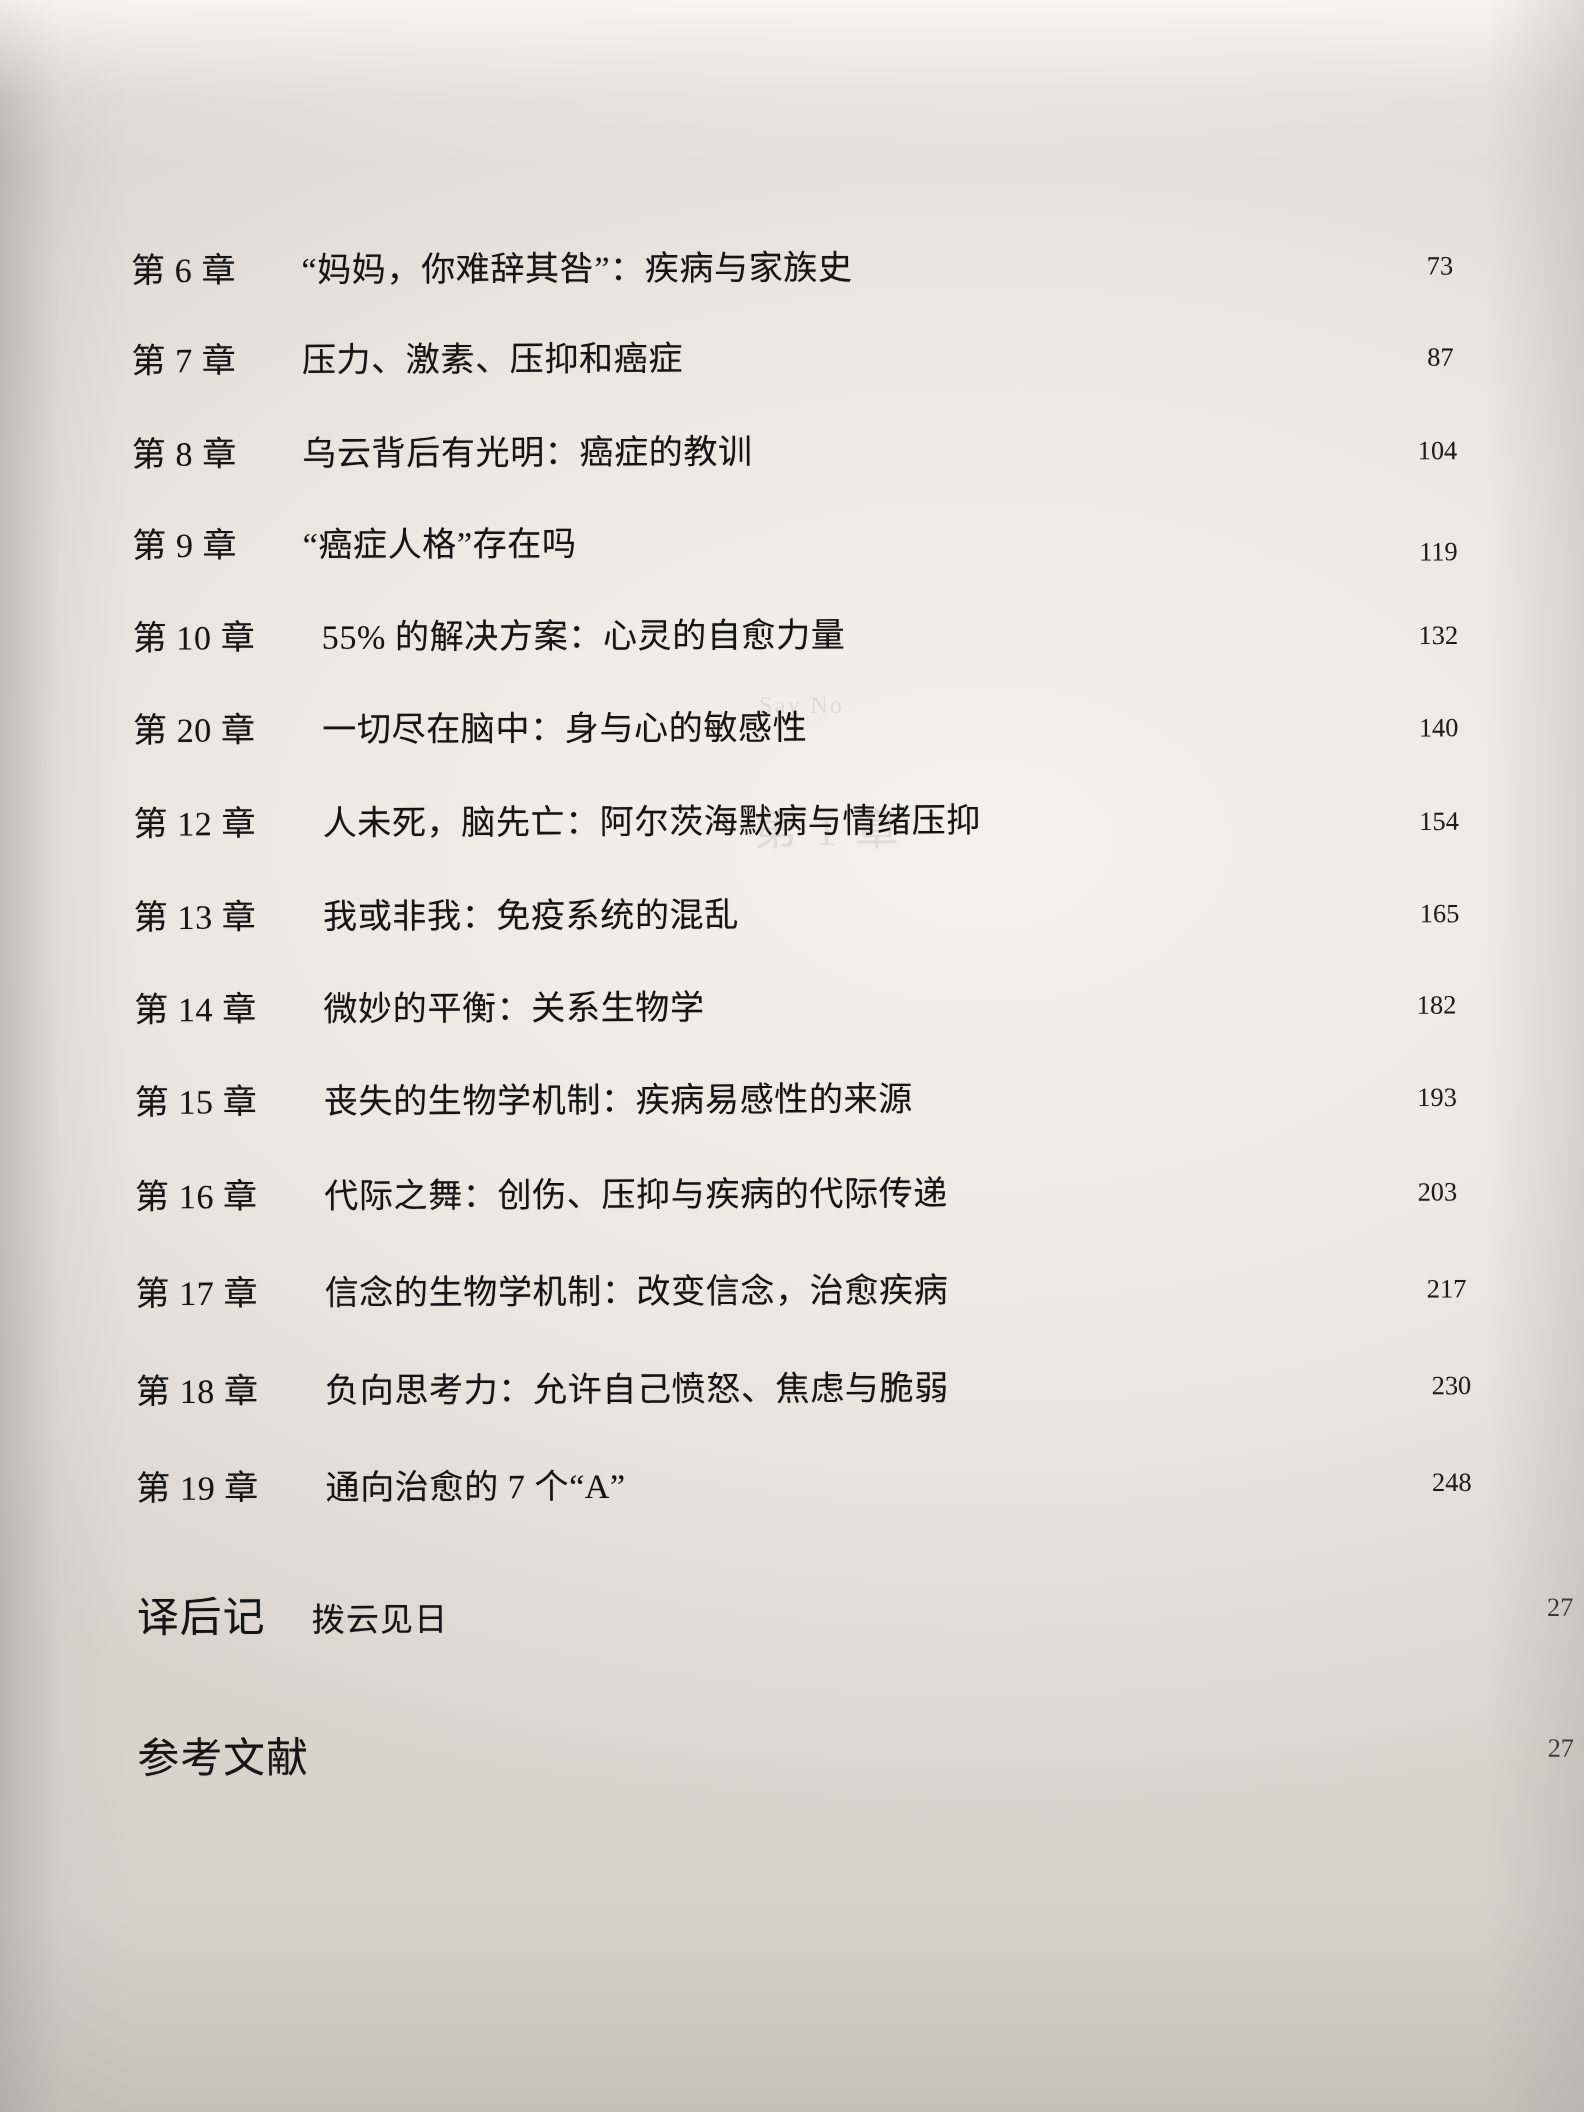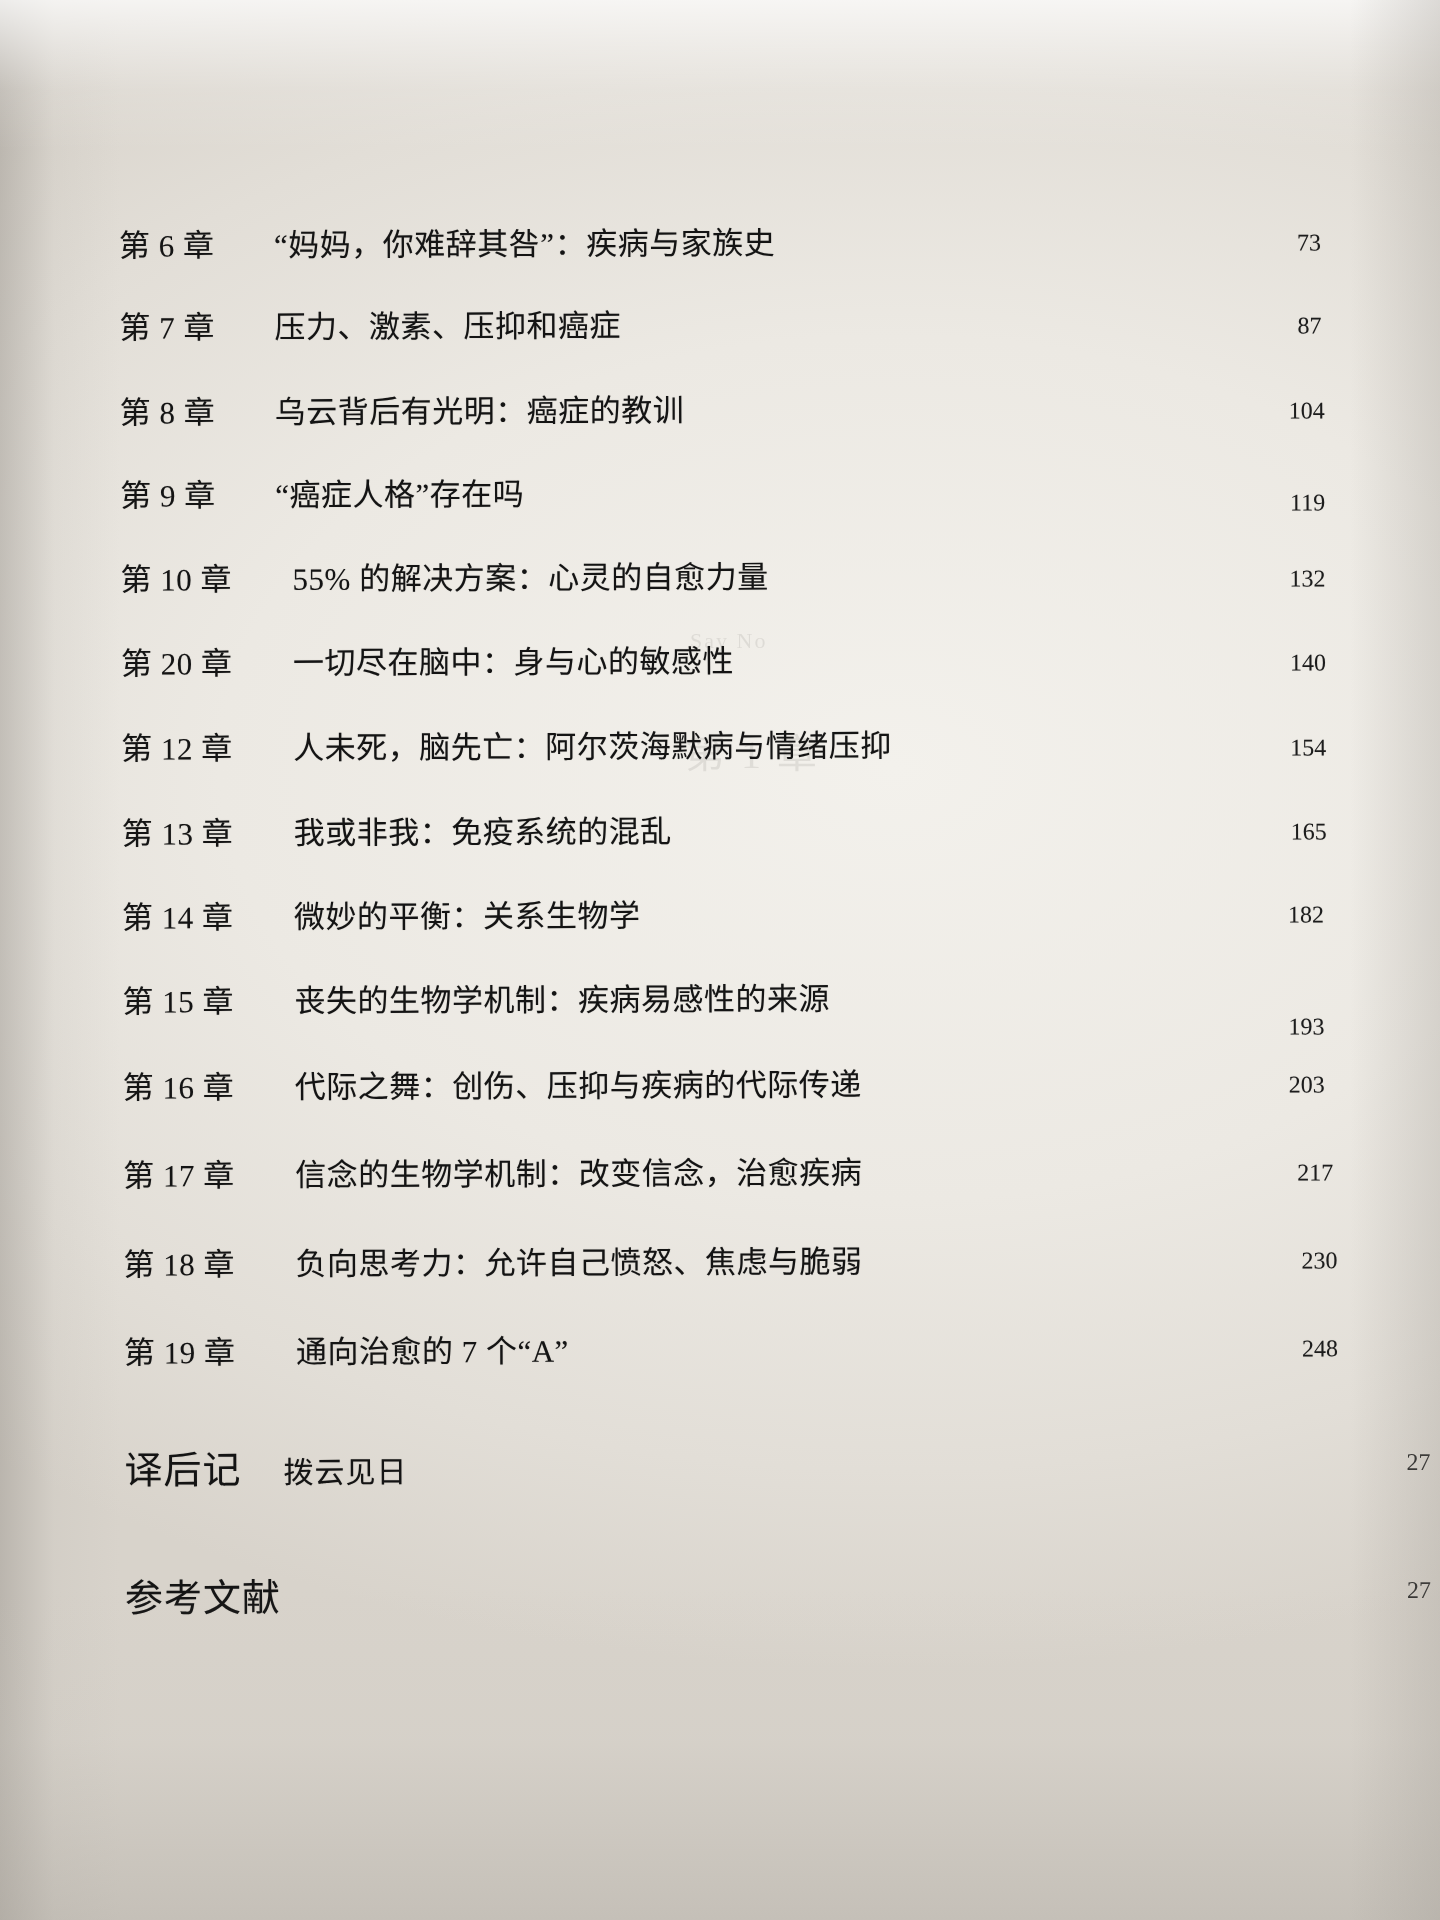--- a/index.html
+++ b/index.html
@@ -198,21 +198,21 @@
       <div class="toc-row" style="top:890px;">
         <span class="ch-label" style="width:172px; display:inline-block;">第 14 章</span>
         <span class="ch-title">微妙的平衡：关系生物学</span>
       </div>
       <div class="ch-page" style="top:904px; left:1240px; width:80px;">182</div>
 
       <div class="toc-row" style="top:974px;">
         <span class="ch-label" style="width:172px; display:inline-block;">第 15 章</span>
         <span class="ch-title">丧失的生物学机制：疾病易感性的来源</span>
       </div>
-      <div class="ch-page" style="top:988px; left:1240px; width:80px;margin-top:28px;">193</div>
+      <div class="ch-page" style="top:988px; left:1240px; width:80px;">193</div>
 
       <div class="toc-row" style="top:1060px;">
         <span class="ch-label" style="width:172px; display:inline-block;">第 16 章</span>
         <span class="ch-title">代际之舞：创伤、压抑与疾病的代际传递</span>
       </div>
       <div class="ch-page" style="top:1074px; left:1240px; width:80px;">203</div>
 
       <div class="toc-row" style="top:1148px;">
         <span class="ch-label" style="width:172px; display:inline-block;">第 17 章</span>
         <span class="ch-title">信念的生物学机制：改变信念，治愈疾病</span>

